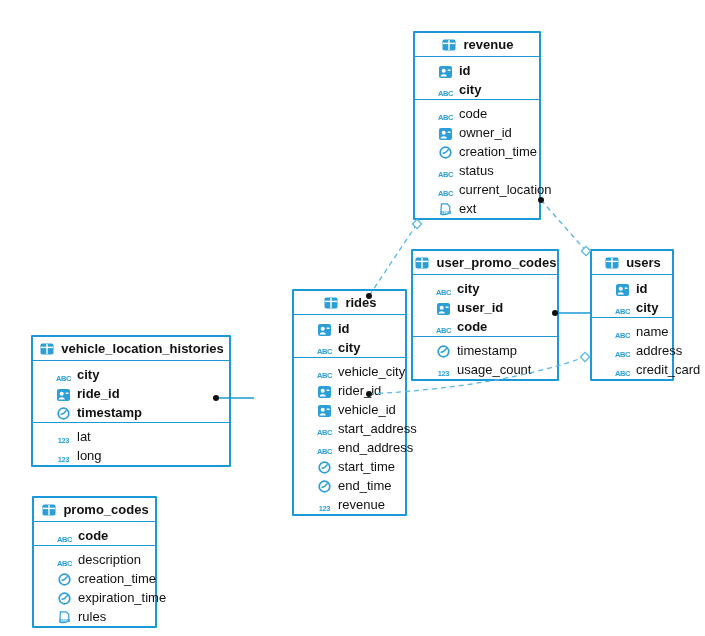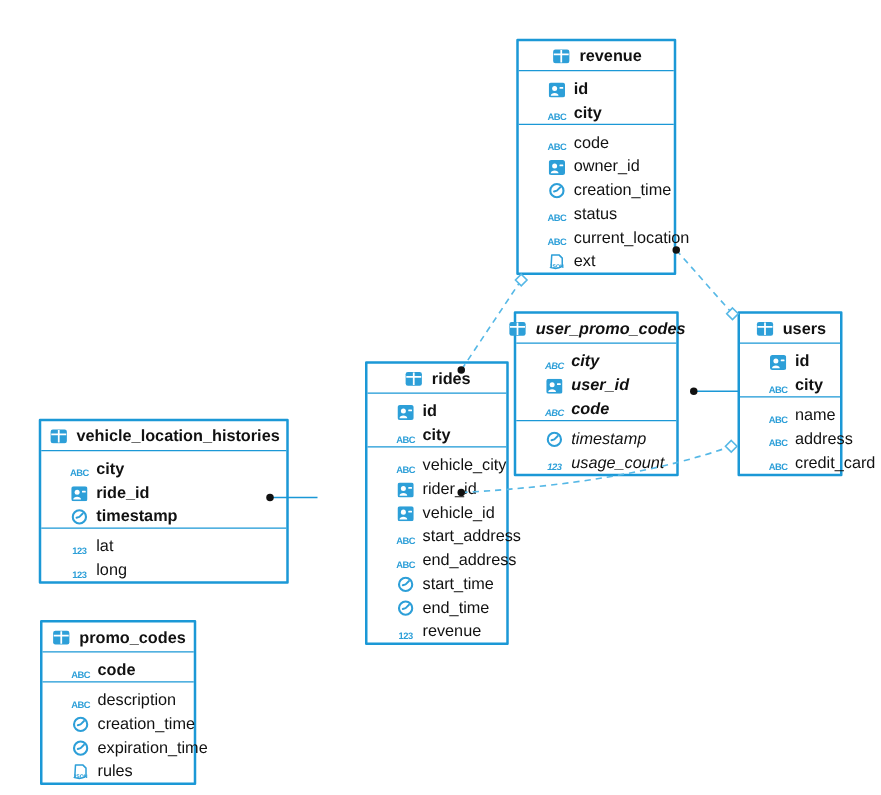--- a/index.html
+++ b/index.html
@@ -120,21 +120,21 @@
           <span class="icn">
             <svg width="13" height="13" viewBox="0 0 13 13">
               <path d="M2.4 0.9 h5.8 l2.6 2.6 v6.6 q-4.2 2.6 -9 1 z" fill="#fff" stroke="var(--icon)" stroke-width="1.2" stroke-linejoin="round"></path>
               <text x="6.4" y="11.3" text-anchor="middle" font-size="4.2" font-weight="700" fill="var(--icon)">JSON</text>
             </svg>
           </span>
           <span class="col-name">ext</span>
         </div>
       </div>
     </div>
-    <div class="table-card" style="left: 411px; top: 249px; width: 132px; font-style: italic;">
+    <div class="table-card" style="left: 411px; top: 249px; width: 148px;">
       <div class="t-header">
         <span class="icn">
           <svg width="14" height="12" viewBox="0 0 14 12">
             <rect x="0.5" y="0.5" width="13" height="11" rx="1.8" fill="var(--icon)"></rect>
             <line x1="1" y1="4.4" x2="13" y2="4.4" stroke="#fff" stroke-width="1.4"></line>
             <line x1="7" y1="1" x2="7" y2="11" stroke="#fff" stroke-width="1.4"></line>
           </svg>
         </span>
         <span class="t-name">user_promo_codes</span>
       </div>

